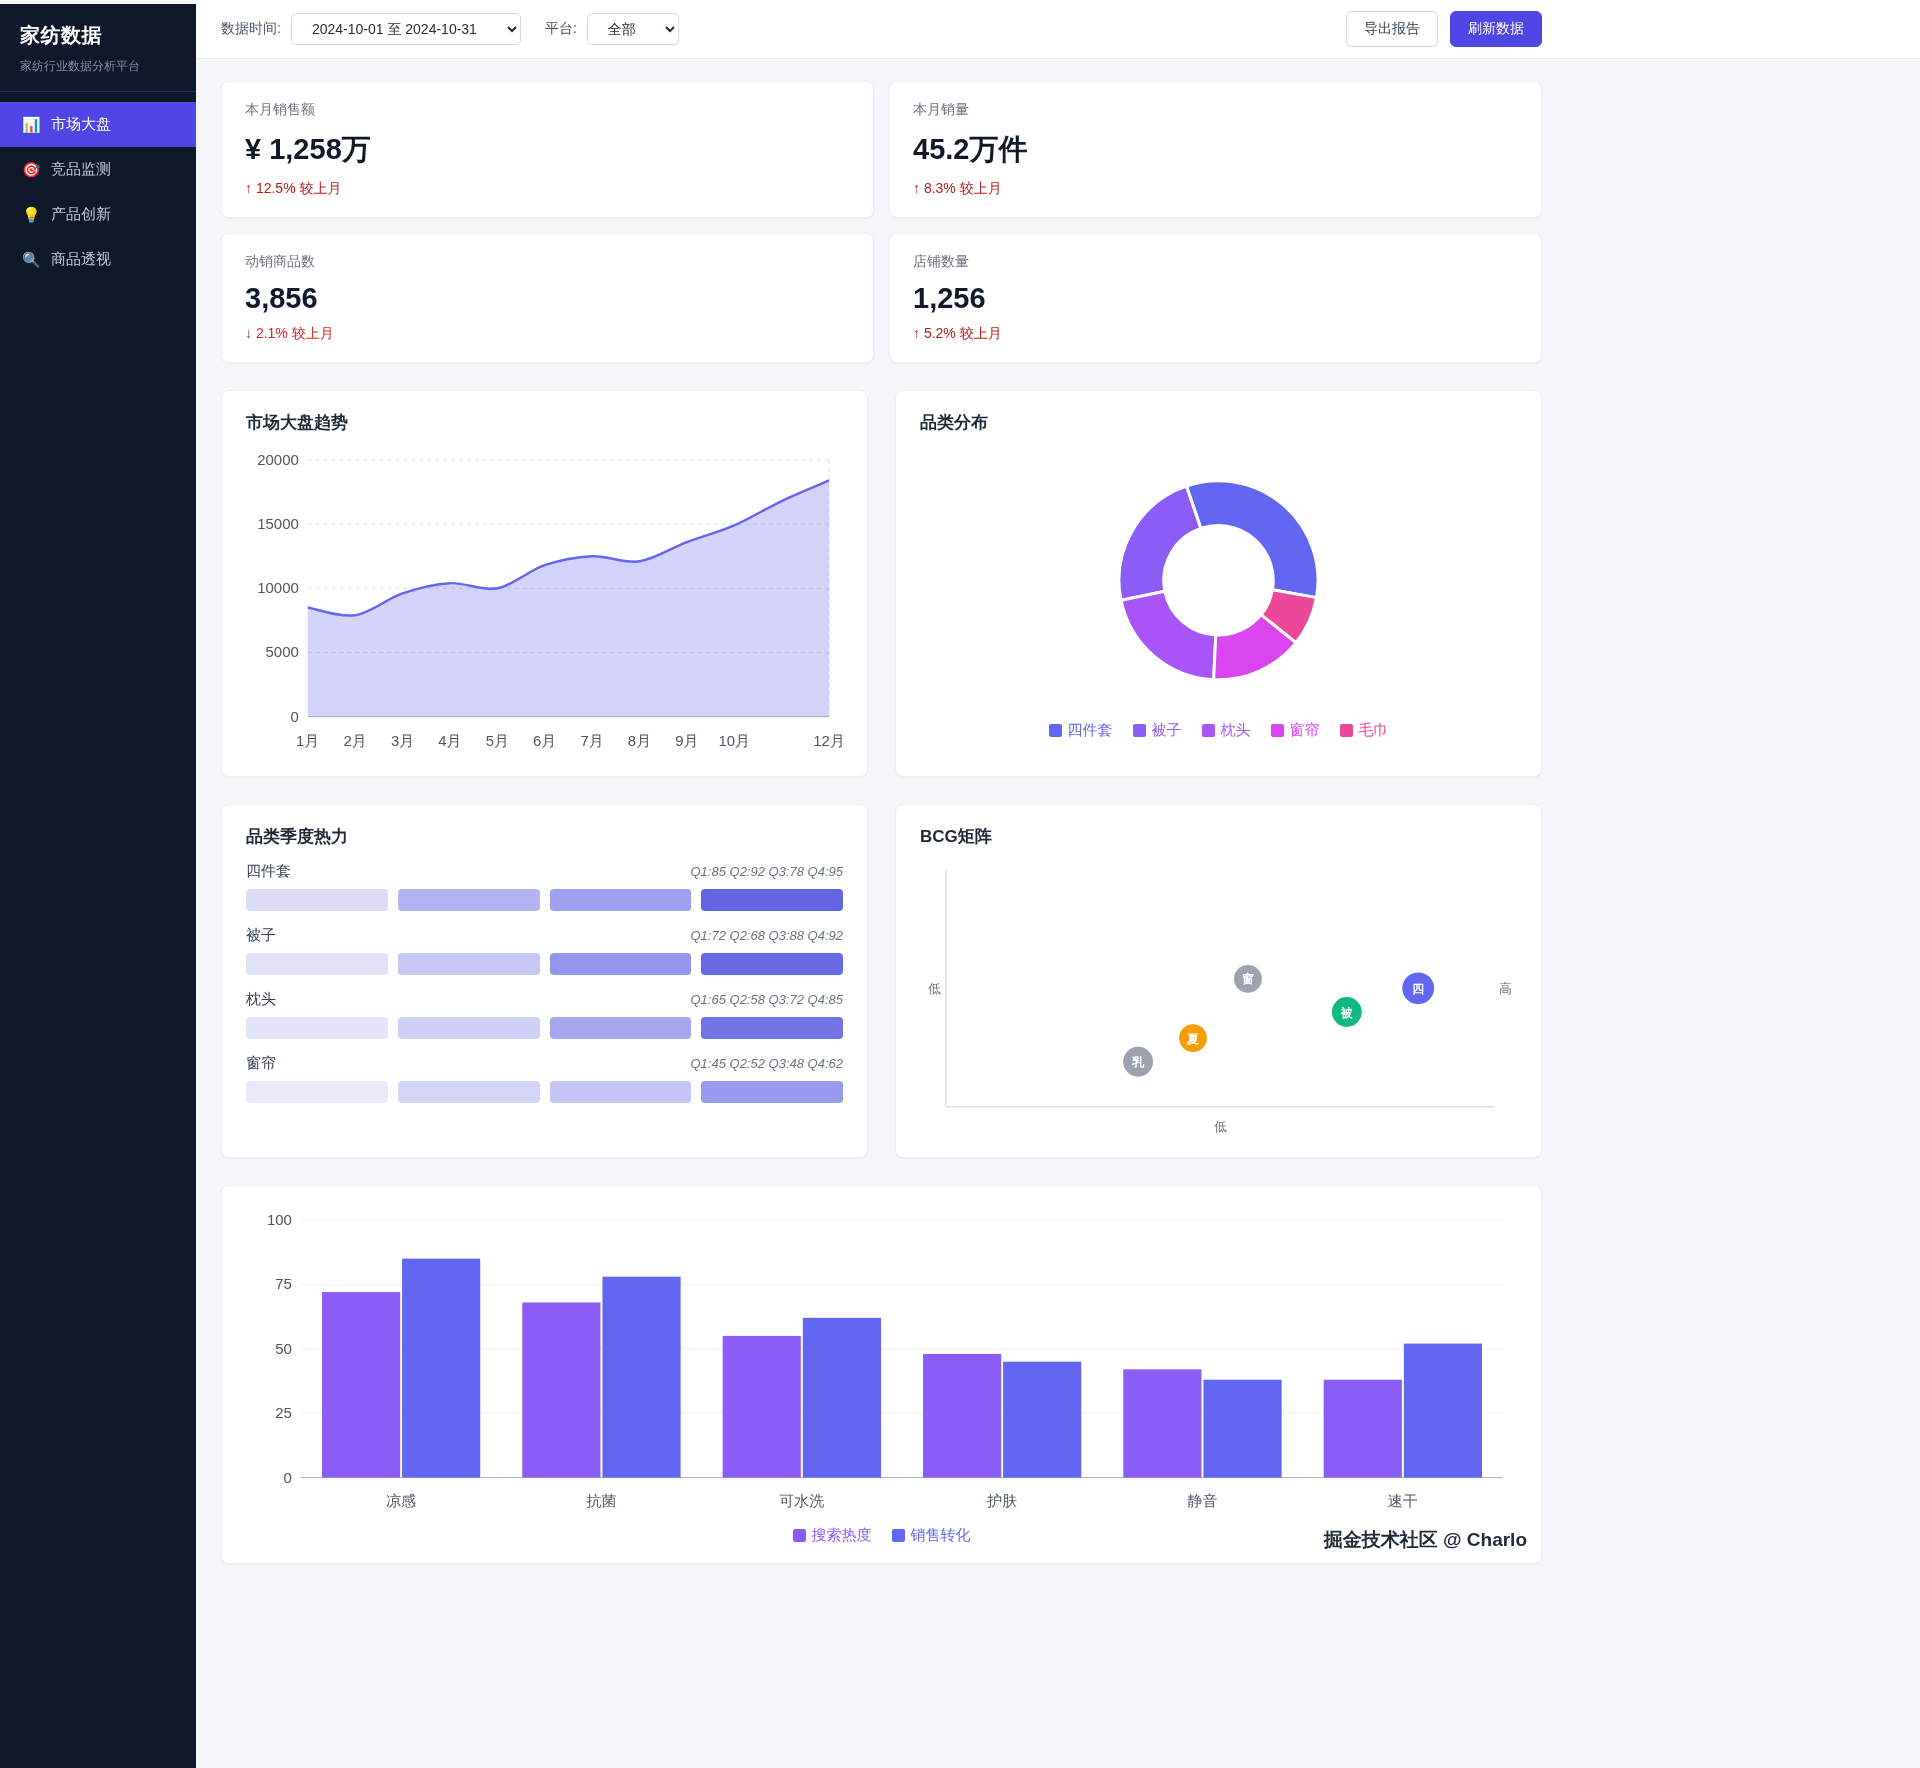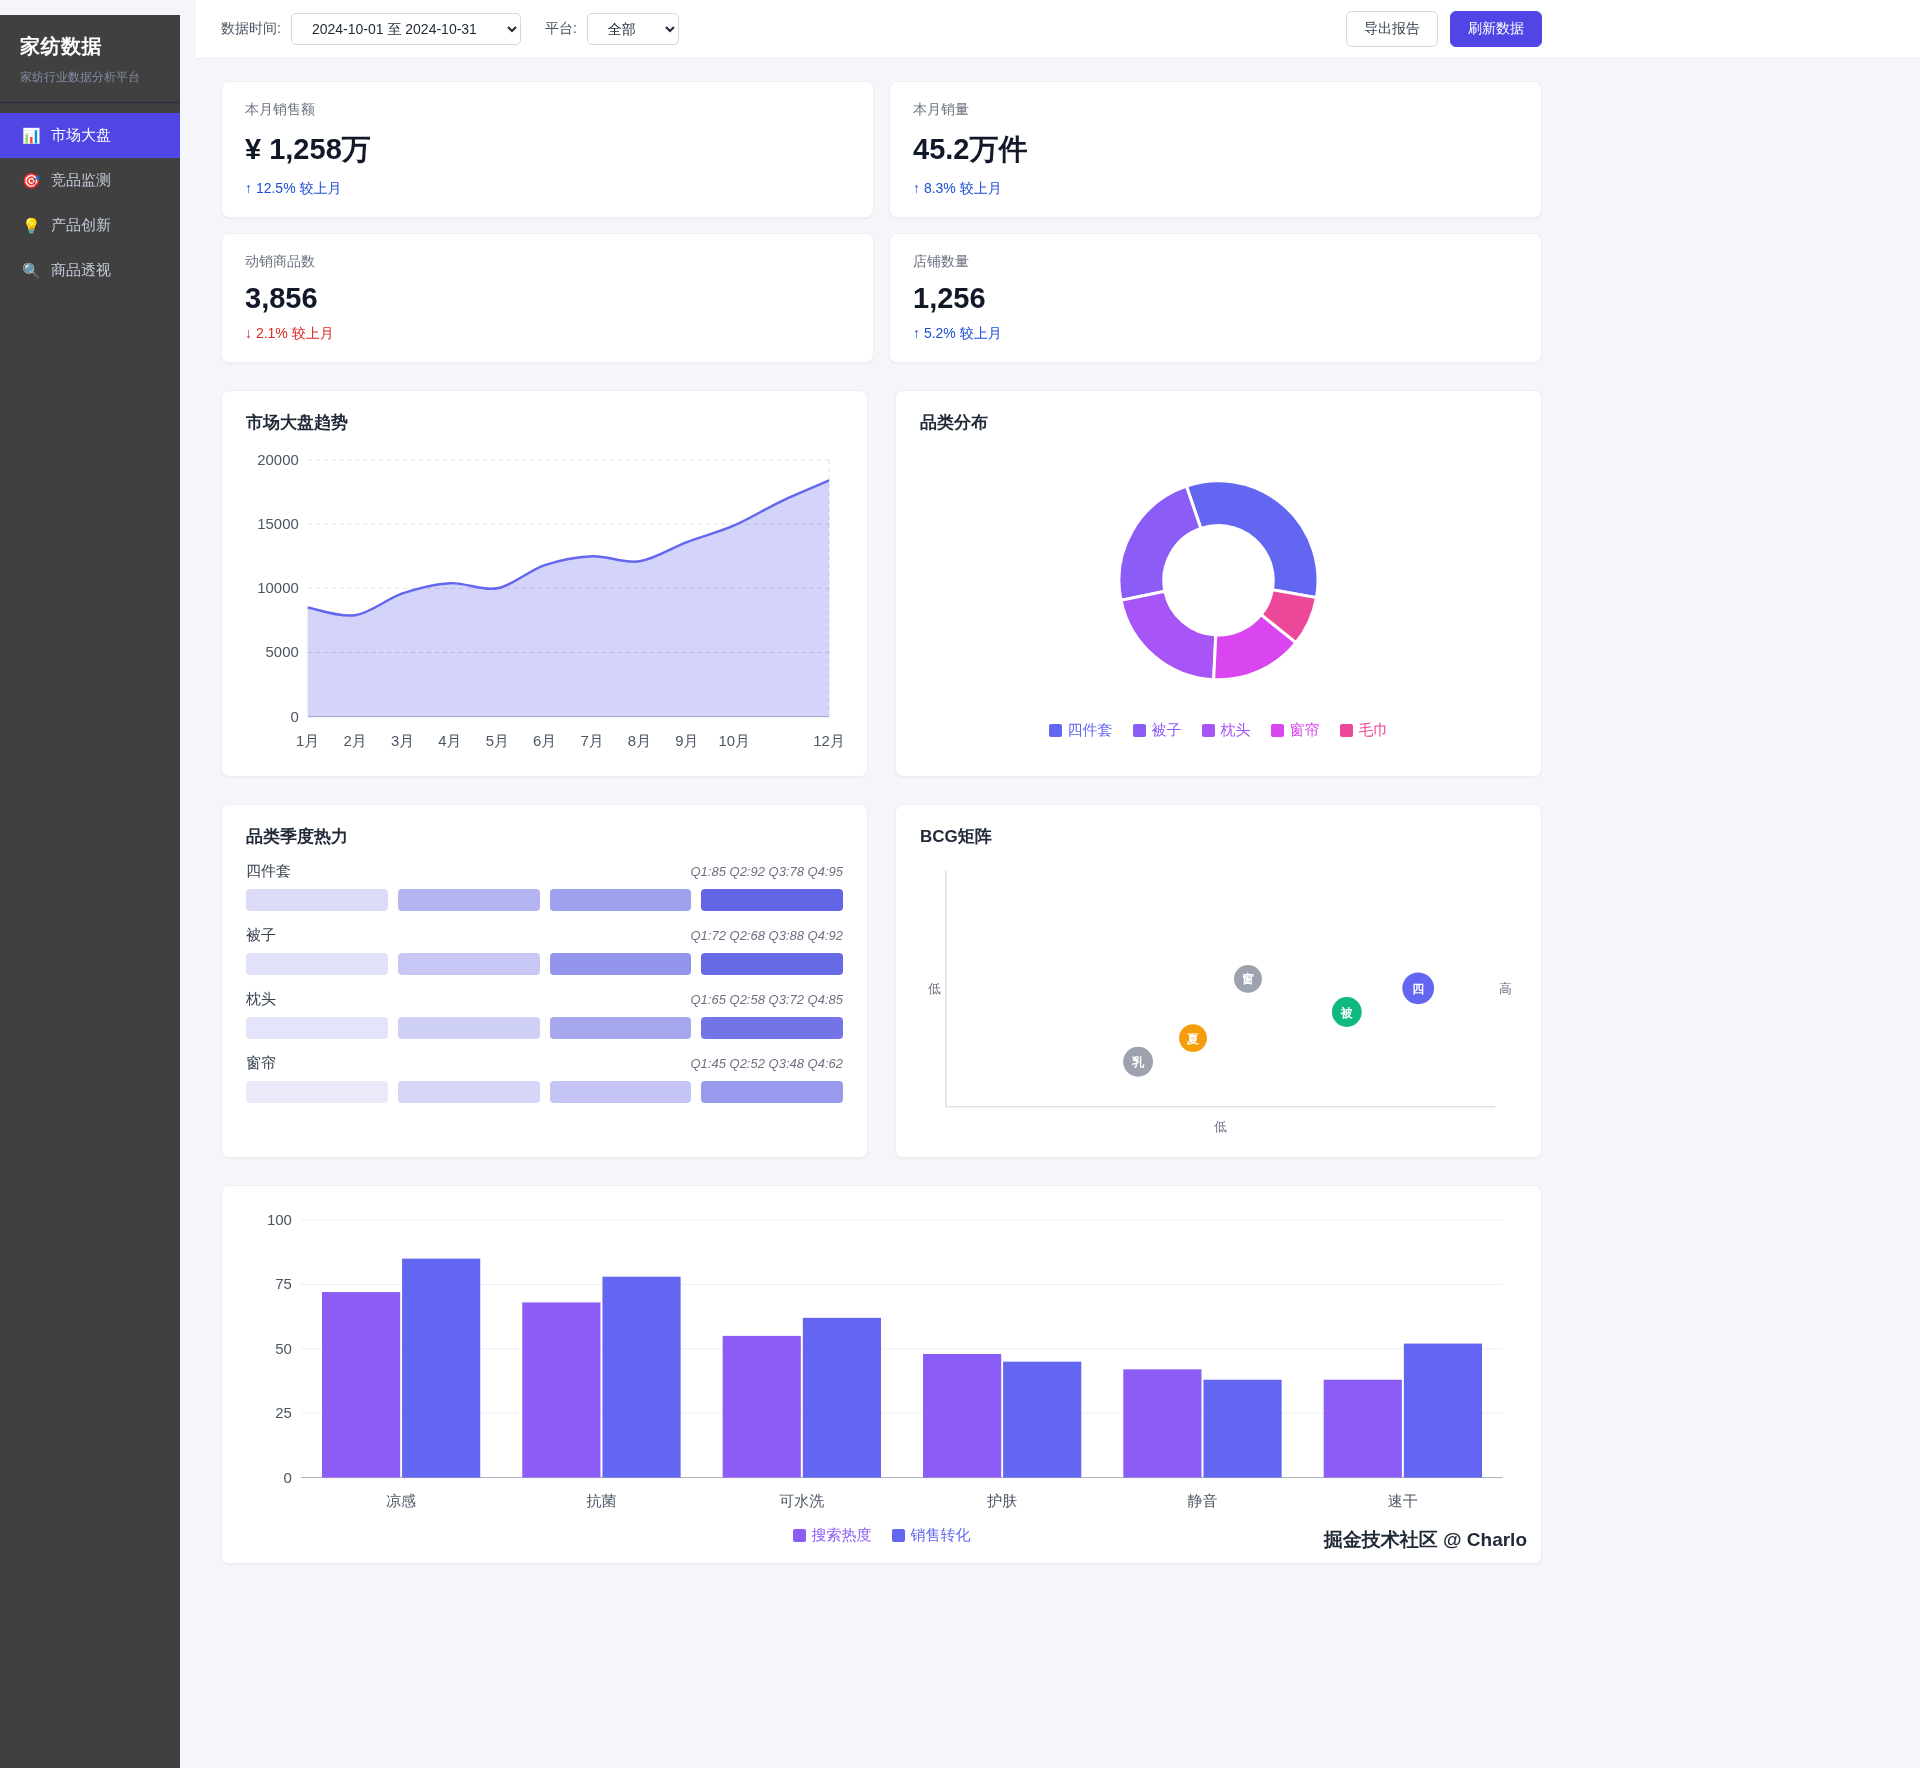--- a/index.html
+++ b/index.html
@@ -7,22 +7,22 @@
   body {
     background:#f4f6f9;
     font-family:"Liberation Sans","DejaVu Sans",sans-serif;
     color:#1f2937;
     min-height:1768px;
   }
   svg { font-family:"Liberation Sans","DejaVu Sans",sans-serif; display:block; }
 
   
   .sidebar {
-    position:fixed; left:0; top:15px; bottom:0; width:180px;
-    background:#404040; color:#c7cddc; z-index:20;
+    position:fixed; left:0; top:4px; bottom:0; width:196px;
+    background:#0f172a; color:#c7cddc; z-index:20;
   }
   .side-head { padding:18px 20px 16px; border-bottom:1px solid #262c44; }
   .side-title { color:#ffffff; font-size:20px; font-weight:bold; letter-spacing:.5px; }
   .side-sub { font-size:12px; color:#848ca3; margin-top:9px; }
   .side-nav { padding-top:10px; }
   .nav-item {
     display:flex; align-items:center; gap:11px;
     padding:13px 22px; font-size:15px; color:#c3c9da; cursor:pointer;
   }
   .nav-item.active { background:#4f46e5; color:#fff; }
@@ -50,21 +50,21 @@
   .main { margin-left:196px; padding-top:22px; padding-bottom:40px; }
   .card {
     background:#fff; border:1px solid #eceff4; border-radius:8px;
     box-shadow:0 1px 2px rgba(16,24,40,.04);
   }
   .kpi-row { display:grid; grid-template-columns:repeat(2,1fr); gap:15px; }
   .kpi { padding:19px 23px; }
   .kpi-label { font-size:14px; color:#6b7280; }
   .kpi-value { font-size:29px; font-weight:bold; color:#111827; margin:11px 0 10px; }
   .kpi-delta { font-size:14px; }
-  .up { color:#1d4ed8; }
+  .up { color:#b91c1c; }
   .down { color:#dc2626; }
 
   .grid-2 { display:grid; grid-template-columns:1fr 1fr; gap:27px; margin-top:27px; }
   .chart-card { padding:20px 24px 18px; }
   .card-title { font-size:17px; font-weight:bold; color:#1f2937; margin:0 0 14px; }
 
   
   .hm-row { margin-bottom:15px; }
   .hm-head { display:flex; justify-content:space-between; align-items:baseline; margin-bottom:8px; }
   .hm-label { font-size:15px; color:#374151; }

